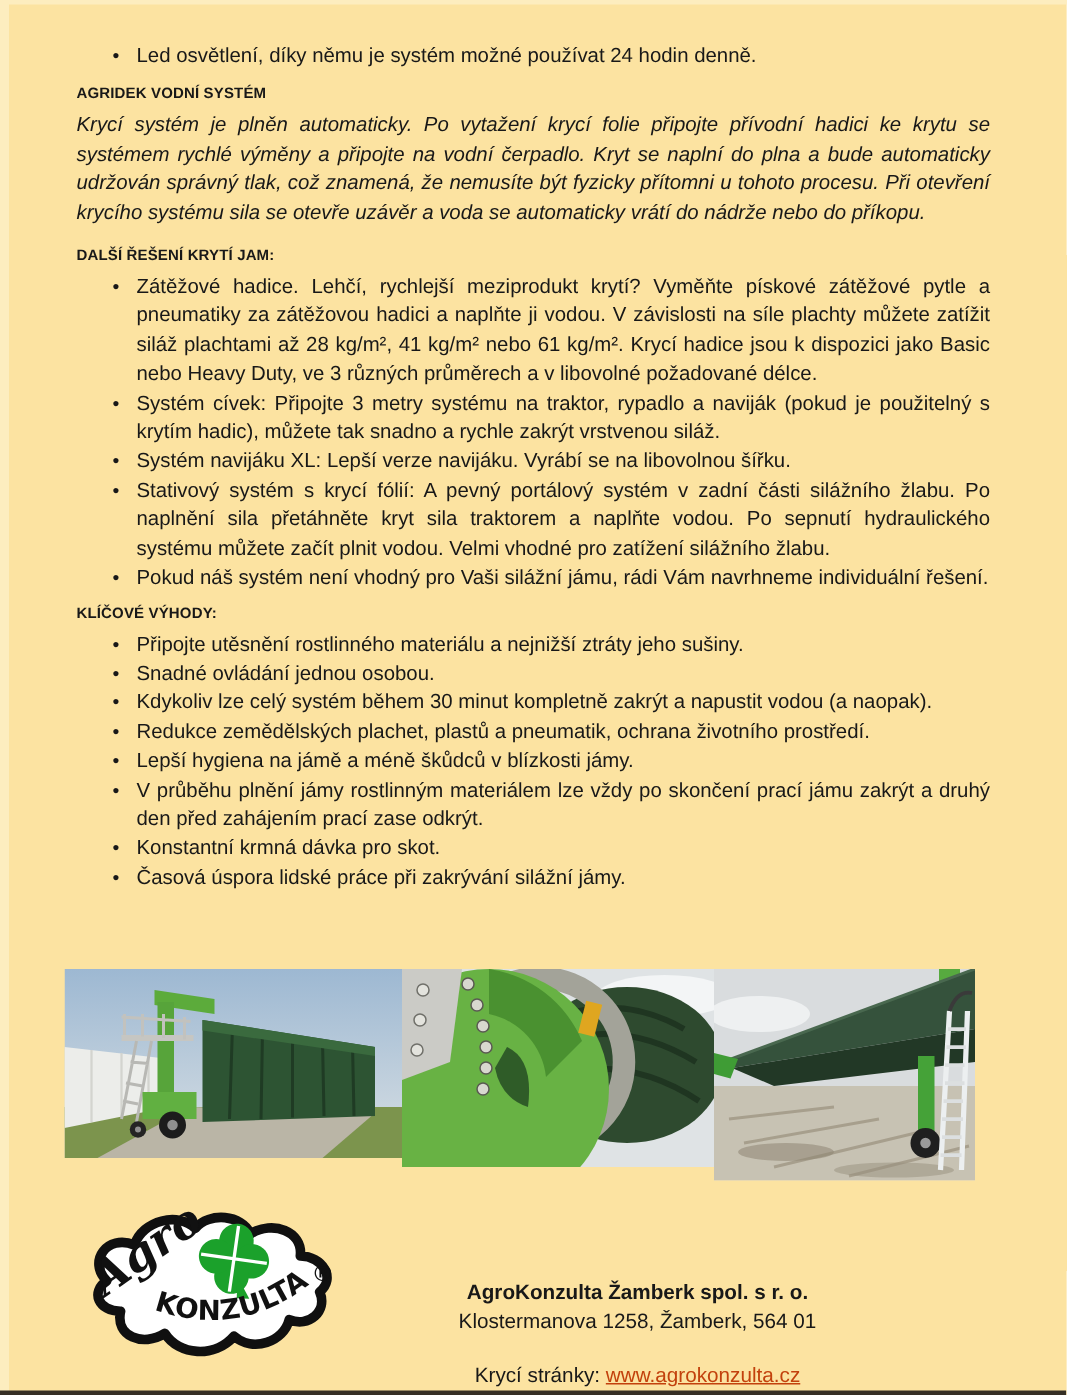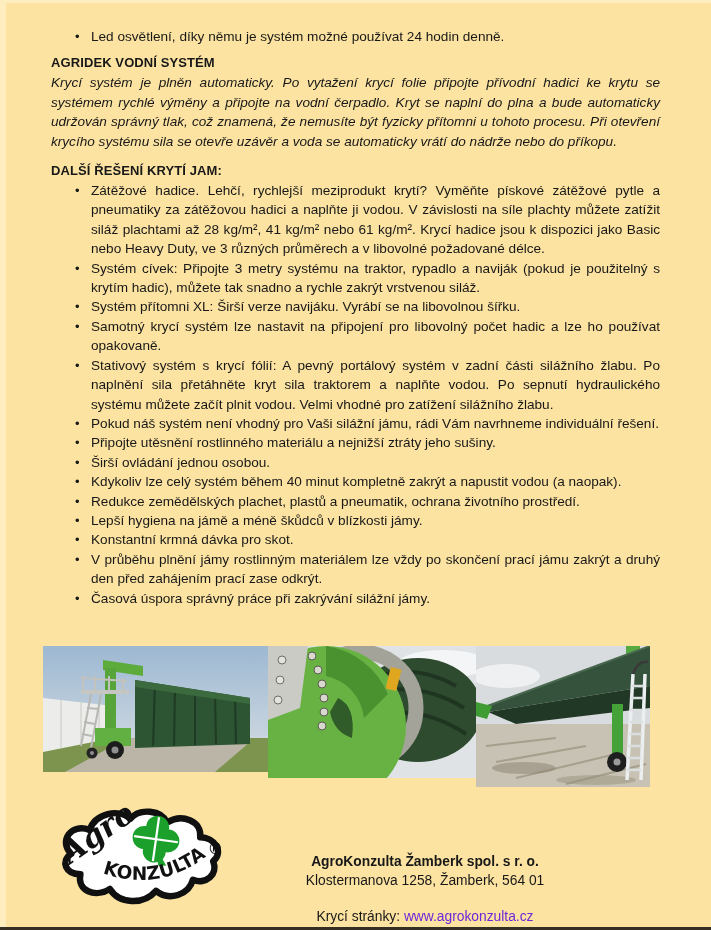--- a/index.html
+++ b/index.html
@@ -8,21 +8,21 @@
     background:#fce3a1; overflow:hidden;
     font-family:"Liberation Sans", sans-serif;
     color:#181818;
   }
   .edge-left { position:absolute; left:0; top:0; width:6px; height:100%; background:#fdedbf; }
   .edge-top  { position:absolute; left:0; top:0; width:100%; height:3px; background:#fdedbf; }
 
   .content { position:absolute; left:51px; right:51px; top:27px; }
 
   .body-txt, .blist li { font-size:13.6px; line-height:19.4px; }
-  h2 { font-size:13px; line-height:20px; margin:0; font-weight:bold; letter-spacing:0.1px; }
+  h2 { font-size:10px; line-height:20px; margin:0; font-weight:bold; letter-spacing:0.1px; }
   .h-agridek { margin-top:7px; }
   .h-dalsi   { margin-top:10px; }
   .h-klicove { margin-top:5px; }
   .body-par { margin:0; text-align:justify;font-style:italic; }
 
   ul.blist { margin:0; padding:0 0 0 40px; list-style:none; }
   ul.blist li { position:relative; text-align:justify; }
   ul.blist li::before {
     content:"\2022"; position:absolute; left:-16px; top:0;
     font-size:13px; line-height:19.4px; color:#181818;
@@ -37,21 +37,21 @@
 
   .logo-wrap { position:absolute; left:50px; top:806px; width:176px; height:106px; }
   .logo-wrap svg { display:block; width:100%; height:100%; }
 
   .contact {
     position:absolute; right:51px; top:852px; width:470px;
     text-align:center; font-size:13.8px; line-height:19px;
   }
   .contact .company { font-weight:bold; }
   .contact .spacer { height:17px; }
-  .contact a { color:#6d28d9; cursor:pointer; }
+  .contact a { color:#c2410c; text-decoration:underline; cursor:pointer; }
 
   .bottom-rule { position:absolute; left:0; bottom:0; width:100%; height:3px; background:#352e25; }
 </style>
 </head>
 <body>
 
 <div class="page">
   <div class="edge-top"></div>
   <div class="edge-left"></div>
 
@@ -61,35 +61,35 @@
       <li>Led osvětlení, díky němu je systém možné používat 24 hodin denně.</li>
     </ul>
 
     <h2 class="h-agridek">AGRIDEK VODNÍ SYSTÉM</h2>
     <p class="body-par body-txt">Krycí systém je plněn automaticky.  Po vytažení krycí folie připojte přívodní hadici ke krytu se systémem rychlé výměny a připojte na vodní čerpadlo. Kryt se naplní do plna a bude automaticky udržován správný tlak, což znamená, že nemusíte být fyzicky přítomni u tohoto procesu. Při otevření krycího systému sila se otevře uzávěr a voda se automaticky vrátí do nádrže nebo do příkopu.</p>
 
     <h2 class="h-dalsi">DALŠÍ ŘEŠENÍ KRYTÍ JAM:</h2>
     <ul class="blist">
       <li>Zátěžové hadice. Lehčí, rychlejší meziprodukt krytí? Vyměňte pískové zátěžové pytle a pneumatiky za zátěžovou hadici a naplňte ji vodou. V závislosti na síle plachty můžete zatížit siláž plachtami až 28 kg/m², 41 kg/m² nebo 61 kg/m². Krycí hadice jsou k dispozici jako Basic nebo Heavy Duty, ve 3 různých průměrech a v libovolné požadované délce.</li>
       <li>Systém cívek: Připojte 3 metry systému na traktor, rypadlo a naviják (pokud je použitelný s krytím hadic), můžete tak snadno a rychle zakrýt vrstvenou siláž.</li>
-      <li>Systém přítomni XL: Širší verze navijáku. Vyrábí se na libovolnou šířku.</li>
-      <li>Samotný krycí systém lze nastavit na připojení pro libovolný počet hadic a lze ho používat opakovaně.</li>
+      <li>Systém navijáku XL: Lepší verze navijáku. Vyrábí se na libovolnou šířku.</li>
       <li>Stativový systém s krycí fólií: A pevný portálový systém v zadní části silážního žlabu. Po naplnění sila přetáhněte kryt sila traktorem a naplňte vodou. Po sepnutí hydraulického systému můžete začít plnit vodou. Velmi vhodné pro zatížení silážního žlabu.</li>
       <li>Pokud náš systém není vhodný pro Vaši silážní jámu, rádi Vám navrhneme individuální řešení.</li>
     </ul>
 
+    <h2 class="h-klicove">KLÍČOVÉ VÝHODY:</h2>
     <ul class="blist">
       <li>Připojte utěsnění rostlinného materiálu a nejnižší ztráty jeho sušiny.</li>
-      <li>Širší ovládání jednou osobou.</li>
-      <li>Kdykoliv lze celý systém během 40 minut kompletně zakrýt a napustit vodou (a naopak).</li>
+      <li>Snadné ovládání jednou osobou.</li>
+      <li>Kdykoliv lze celý systém během 30 minut kompletně zakrýt a napustit vodou (a naopak).</li>
       <li>Redukce zemědělských plachet, plastů a pneumatik, ochrana životního prostředí.</li>
       <li>Lepší hygiena na jámě a méně škůdců v blízkosti jámy.</li>
+      <li>V průběhu plnění jámy rostlinným materiálem lze vždy po skončení prací jámu zakrýt a druhý den před zahájením prací zase odkrýt.</li>
       <li>Konstantní krmná dávka pro skot.</li>
-      <li>V průběhu plnění jámy rostlinným materiálem lze vždy po skončení prací jámu zakrýt a druhý den před zahájením prací zase odkrýt.</li>
-      <li>Časová úspora správný práce při zakrývání silážní jámy.</li>
+      <li>Časová úspora lidské práce při zakrývání silážní jámy.</li>
     </ul>
   </div>
 
   <div class="photo-row">
 
     <figure class="ph1">
       <svg viewBox="0 0 225 126" preserveAspectRatio="none">
         <defs>
           <linearGradient id="sky1" x1="0" y1="0" x2="0" y2="1">
             <stop offset="0" stop-color="#9db8d2"></stop>

